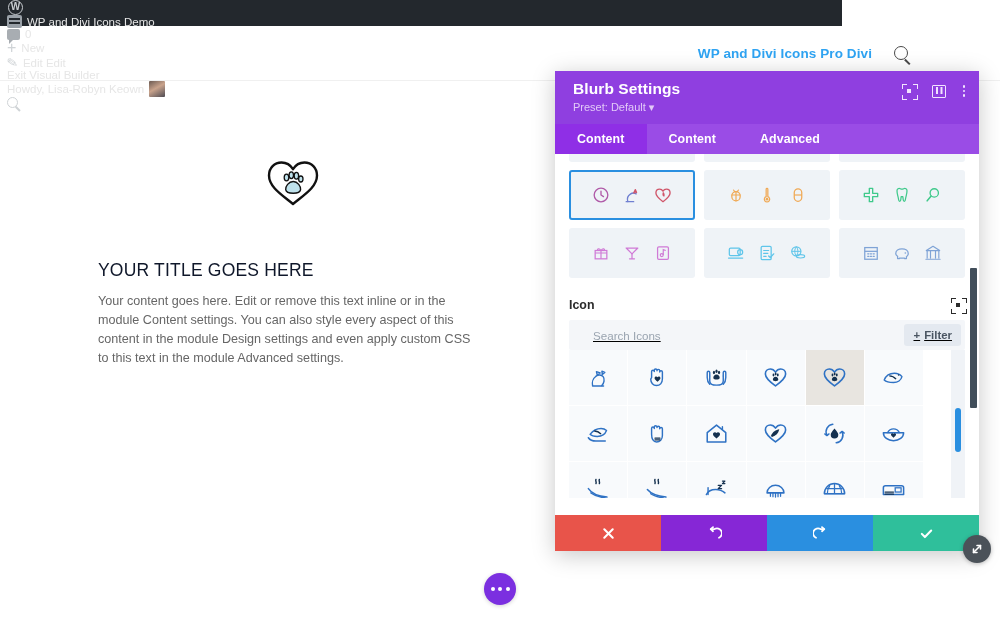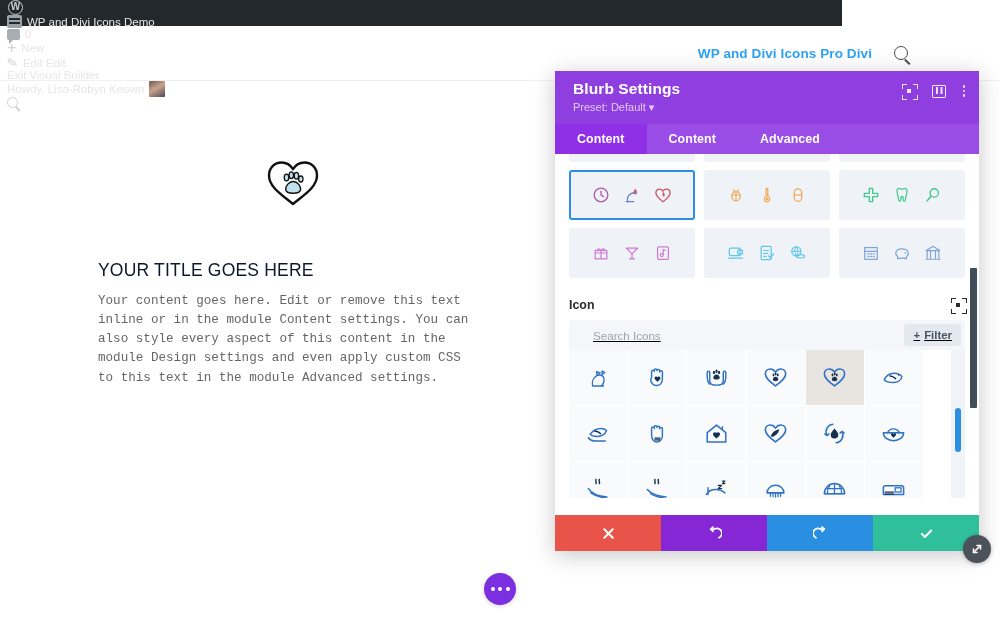--- a/index.html
+++ b/index.html
@@ -102,21 +102,21 @@
   }
   #blurb-module {
     position: absolute; left: 98px; top: 75px; width: 390px;
   }
   #blurb-icon-wrap { display: flex; justify-content: center; margin-bottom: 52px; }
   #blurb-title {
     font-size: 17.5px; color: #0f172a; font-weight: 400;
     letter-spacing: .2px; margin-bottom: 11px;
   }
   #blurb-body {
-    font-size: 12.6px; color: #666; line-height: 1.52; max-width: 376px; font-family: Liberation Mono, monospace;
+    font-size: 12.6px; color: #666; line-height: 1.52; max-width: 376px;
   }
 
   
   #page-fab {
     position: absolute; left: 484px; top: 492px;
     width: 32px; height: 32px; border-radius: 50%;
     background: #7b2fe0; display: flex; align-items: center;
     justify-content: center; gap: 3.5px;
     box-shadow: 0 1px 4px rgba(0,0,0,.18);
   }

